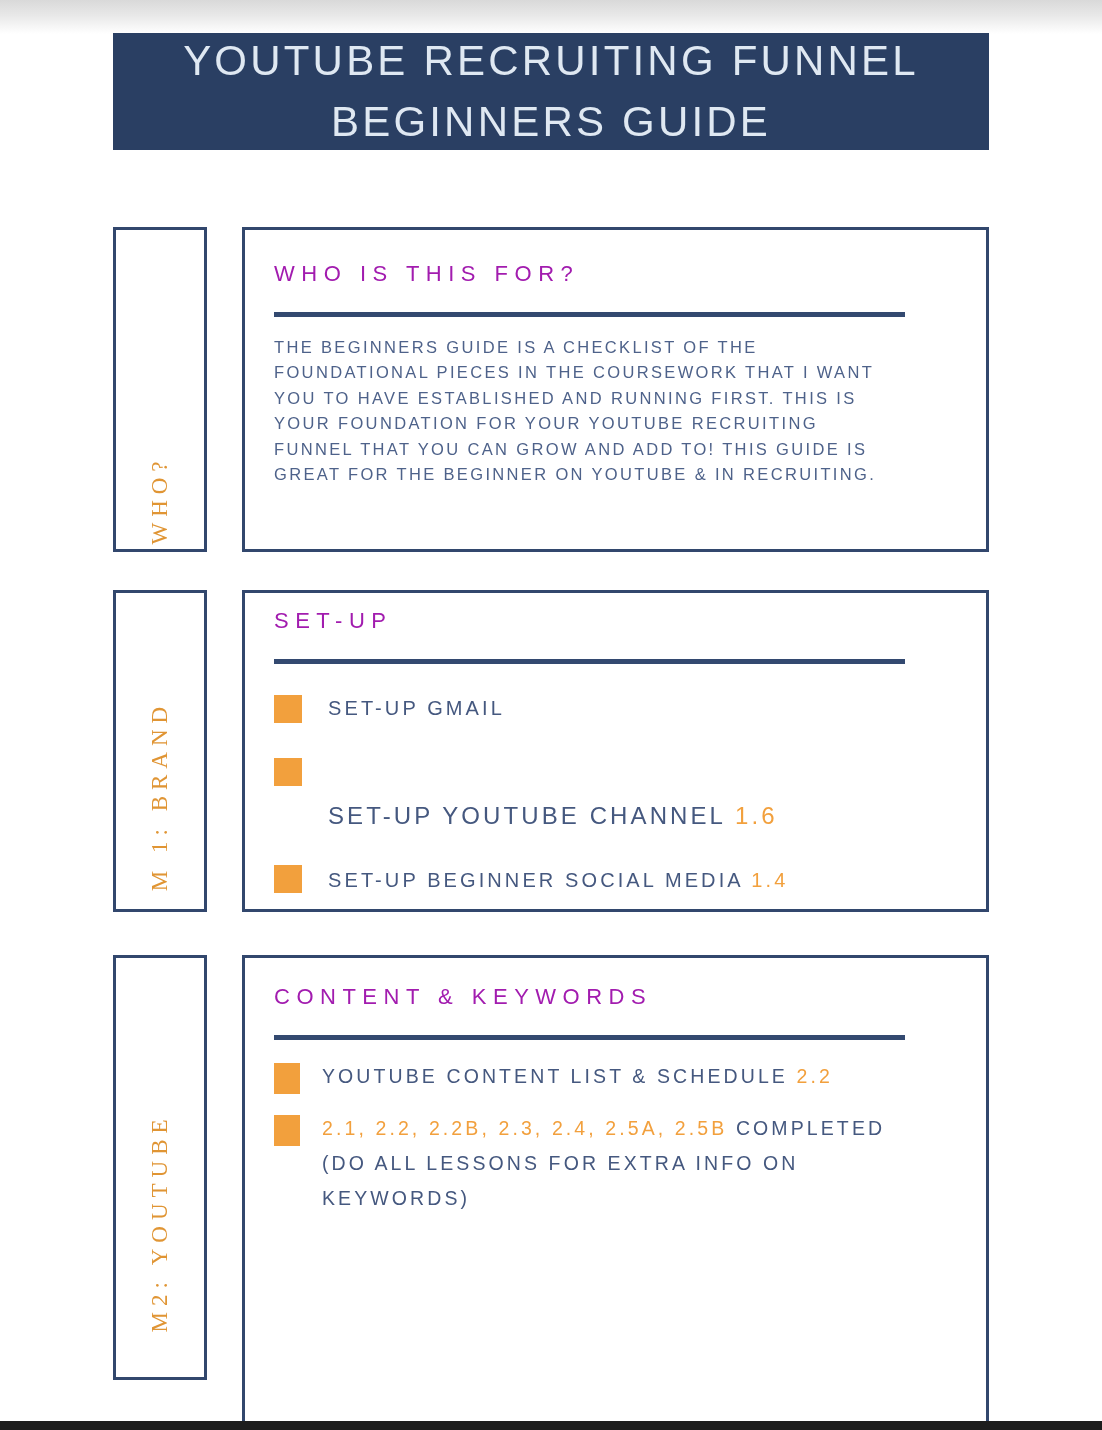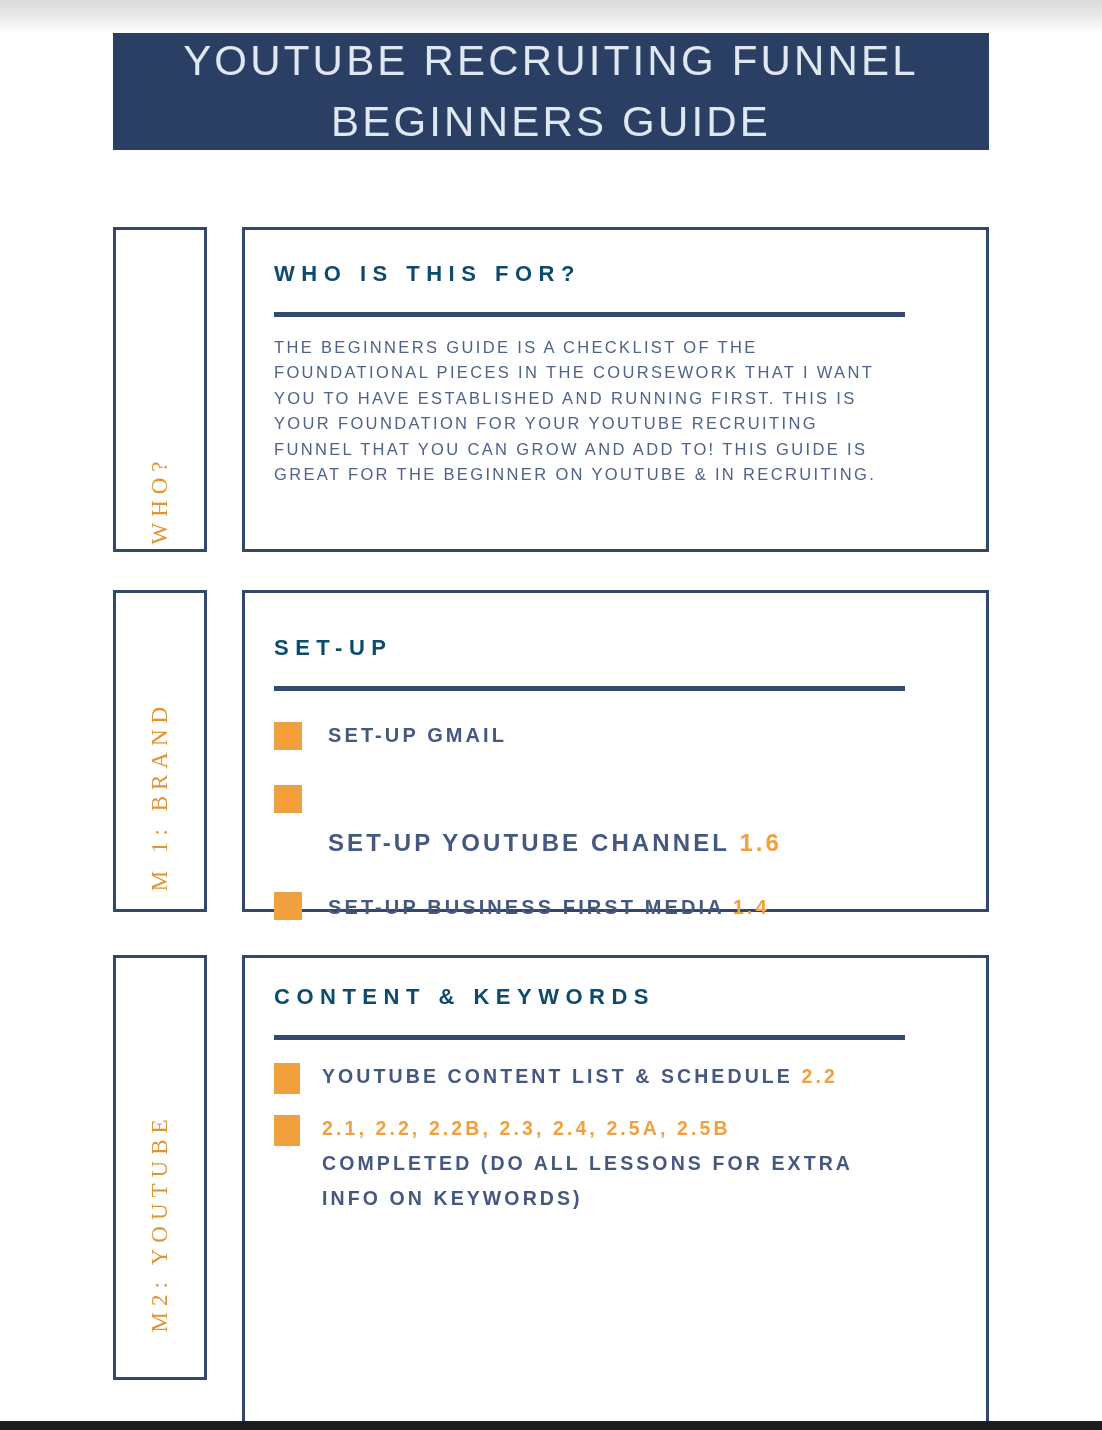--- a/index.html
+++ b/index.html
@@ -98,23 +98,23 @@
     left: 129px;
     width: 747px;
     box-sizing: border-box;
     border: 3px solid #32476d;
     background: #ffffff;
   }
   .content-inner {
     padding: 0 24px 0 29px;
   }
   .sec-heading {
-    color: #0c4a6e;
+    color: #a21caf;
     font-size: 22px;
-    font-weight: 700;
+    font-weight: 400;
     letter-spacing: 6.5px;
     white-space: nowrap;
   }
   .rule-line {
     height: 5px;
     background: #334970;
   }
 
   .body-par {
     color: #4e628a;
@@ -129,21 +129,21 @@
     display: flex;
     align-items: flex-start;
   }
   .check-box {
     flex: 0 0 auto;
     background: #f2a03d;
   }
   .check-text {
     color: #45587f;
     letter-spacing: 3.1px;
-    font-weight: 700;
+    font-weight: 400;
   }
   .num {
     color: #f2a03d;
   }
 </style>
 </head>
 <body>
 
 <div id="page-gradient"></div>
 
@@ -167,21 +167,21 @@
   </div>
 </div>
 
 <div class="section" id="section-2" style="top:590px; width:876px; height:322px;">
   <div class="tab-box" style="height:322px;">
     <div class="tab-label-wrap" style="padding-top:45px;">
       <div class="tab-label">M 1: BRAND</div>
     </div>
   </div>
   <div class="content-box" style="height:322px;">
-    <div class="content-inner" style="padding-top:42px;">
+    <div class="content-inner" style="padding-top:15px;">
       <div class="sec-heading">SET-UP</div>
       <div class="rule-line" style="margin-top:25px; width:631px;"></div>
 
       <div class="check-item" style="margin-top:28px;">
         <div class="check-box" style="width:28px;height:28px;margin-top:3px;margin-right:26px;"></div>
         <div class="check-text" style="font-size:20px;line-height:33px;">
           <span>SET-UP GMAIL</span>
           <span class="num"></span>
         </div>
       </div>
@@ -190,21 +190,21 @@
         <div class="check-box" style="width:28px;height:28px;margin-top:3px;margin-right:26px;"></div>
         <div class="check-text" style="font-size:24px;line-height:33px;margin-top:44px;">
           <span>SET-UP YOUTUBE CHANNEL</span>
           <span class="num">1.6</span>
         </div>
       </div>
 
       <div class="check-item" style="margin-top:30px;">
         <div class="check-box" style="width:28px;height:28px;margin-top:3px;margin-right:26px;"></div>
         <div class="check-text" style="font-size:20px;line-height:36px;max-width:560px;">
-          <span>SET-UP BUSINESS FIRST MEDIA</span>
+          <span>SET-UP BEGINNER SOCIAL MEDIA</span>
           <span class="num">1.4</span>
         </div>
       </div>
     </div>
   </div>
 </div>
 
 <div class="section" id="section-3" style="top:955px; width:876px; height:425px;">
   <div class="tab-box" style="height:425px;">
     <div class="tab-label-wrap" style="padding-top:55px;">

